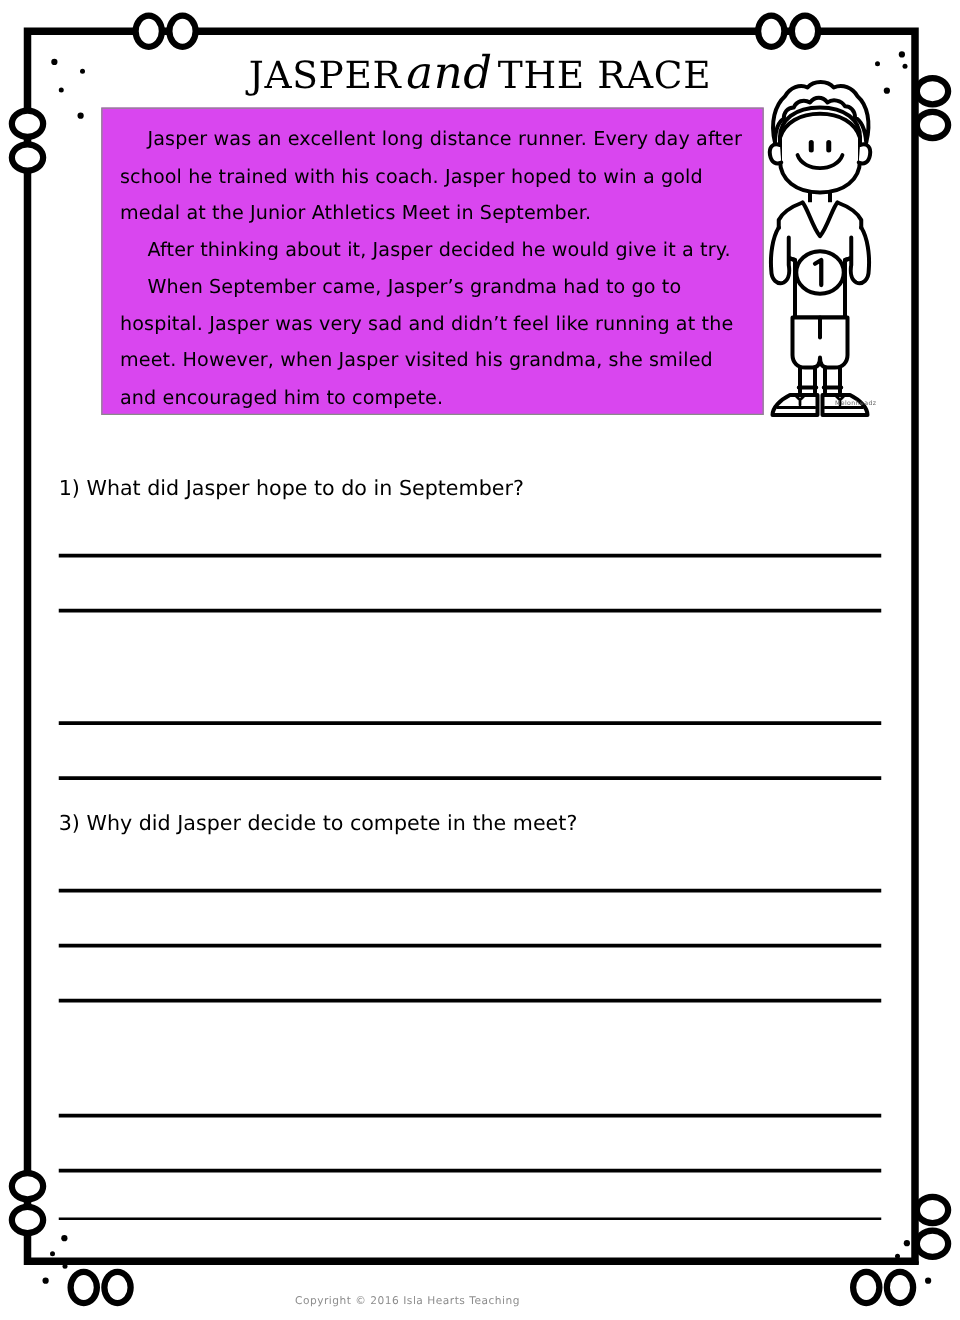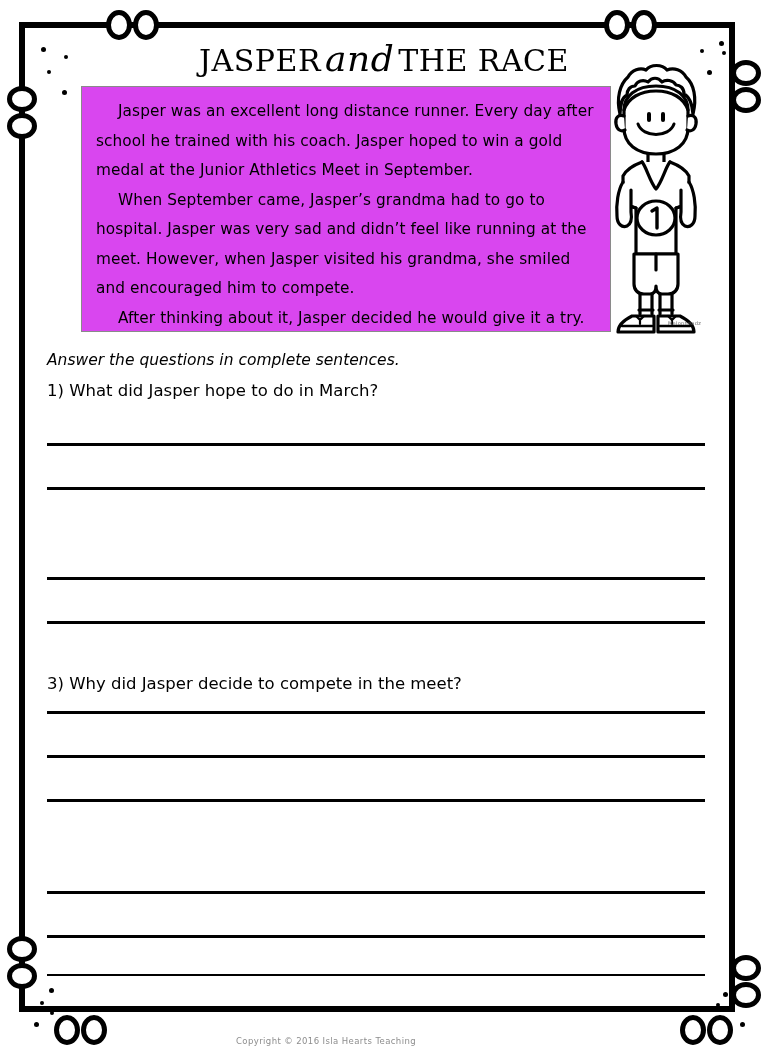--- a/index.html
+++ b/index.html
@@ -184,22 +184,22 @@
   <div class="dot" style="left:716px; top:1003px; width:4px; height:4px;"></div>
   <div class="dot" style="left:731px; top:1008px; width:4px; height:4px;"></div>
   <div class="dot" style="left:740px; top:1022px; width:5px; height:5px;"></div>
 
   <div class="title">
     <span>JASPER</span><span class="and">and</span><span>THE RACE</span>
   </div>
 
   <div class="passage-box">
     <p class="passage-p">Jasper was an excellent long distance runner. Every day after school he trained with his coach. Jasper hoped to win a gold medal at the Junior Athletics Meet in September.</p>
+    <p class="passage-p">After thinking about it, Jasper decided he would give it a try.</p>
     <p class="passage-p">When September came, Jasper’s grandma had to go to hospital. Jasper was very sad and didn’t feel like running at the meet. However, when Jasper visited his grandma, she smiled and encouraged him to compete.</p>
-    <p class="passage-p">After thinking about it, Jasper decided he would give it a try.</p>
   </div>
 
   <div class="boy">
     <svg viewBox="0 0 120 276" xmlns="http://www.w3.org/2000/svg" fill="none" stroke="#000" stroke-width="3.2" stroke-linecap="round" stroke-linejoin="round">
 
       <path d="M24 56 C20 40 24 26 32 19 C36 12 44 9 50 12 C55 6 66 6 71 12 C78 9 86 12 90 19 C98 26 101 40 97 56
                C96 44 92 38 88 36 C88 30 84 27 80 27 C77 22 70 21 66 24 C62 19 56 19 52 24 C47 21 41 23 39 28
                C34 28 31 32 31 37 C27 39 24 46 24 56 Z" fill="#fff"></path>
 
       <path d="M28 52 C28 38 40 28 60 28 C80 28 92 38 92 52 L92 70 C92 86 79 96 60 96 C41 96 28 86 28 70 Z" fill="#fff"></path>
@@ -240,33 +240,32 @@
       <path d="M36 258 C28 262 22 268 22 274 L58 274 L58 258 Z" fill="#fff"></path>
       <path d="M62 258 L62 274 L98 274 C98 268 92 262 84 258 Z" fill="#fff"></path>
       <path d="M26 268 L56 268 M64 268 L94 268" stroke-width="2.4"></path>
 
       <path d="M40 258 L44 262 M48 258 L44 262 M44 262 L44 266" stroke-width="2.2"></path>
       <path d="M72 258 L76 262 M80 258 L76 262 M76 262 L76 266" stroke-width="2.2"></path>
     </svg>
   </div>
   <div class="artist-mark">Melonheadz</div>
 
-  <div class="instruction" style="top:351px;">Answer the questions in complete sentences.</div>
 
   <div class="question" style="top:381px;">
     <span>1)</span>
-    <span>What did Jasper hope to do in March?</span>
+    <span>What did Jasper hope to do in September?</span>
   </div>
   <div class="answer-line" style="top:443px;"></div>
   <div class="answer-line" style="top:487px;"></div>
 
   <div class="answer-line" style="top:577px;"></div>
   <div class="answer-line" style="top:621px;"></div>
 
-  <div class="question" style="top:674px;">
+  <div class="question" style="top:649px;">
     <span>3)</span>
     <span>Why did Jasper decide to compete in the meet?</span>
   </div>
   <div class="answer-line" style="top:711px;"></div>
   <div class="answer-line" style="top:755px;"></div>
   <div class="answer-line" style="top:799px;"></div>
 
   <div class="answer-line" style="top:891px;"></div>
   <div class="answer-line" style="top:935px;"></div>
   <div class="answer-line thin" style="top:974px;"></div>

